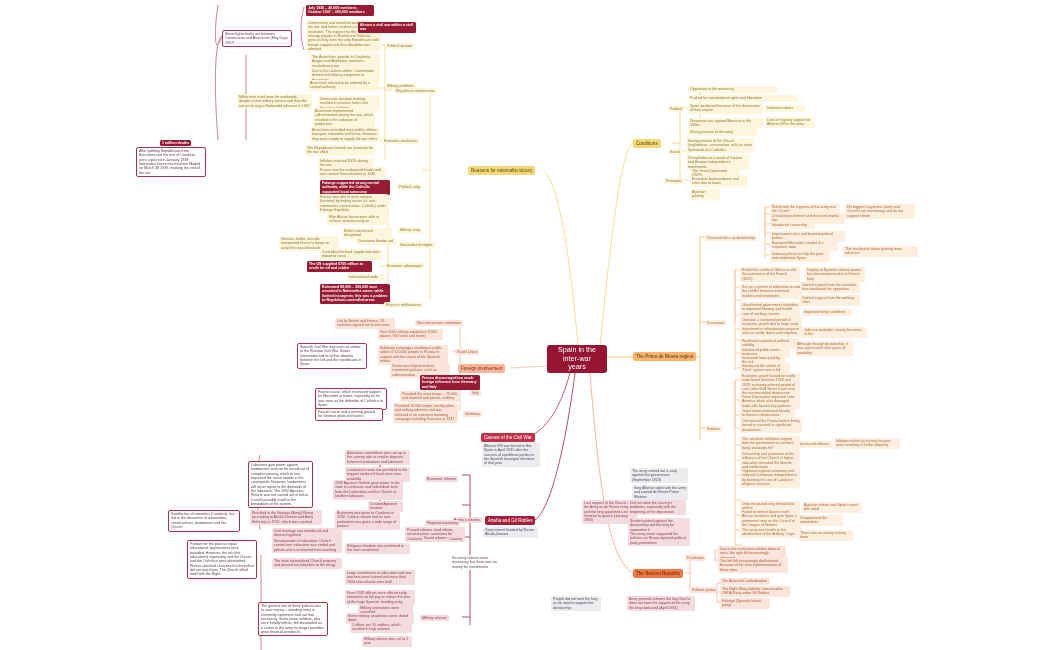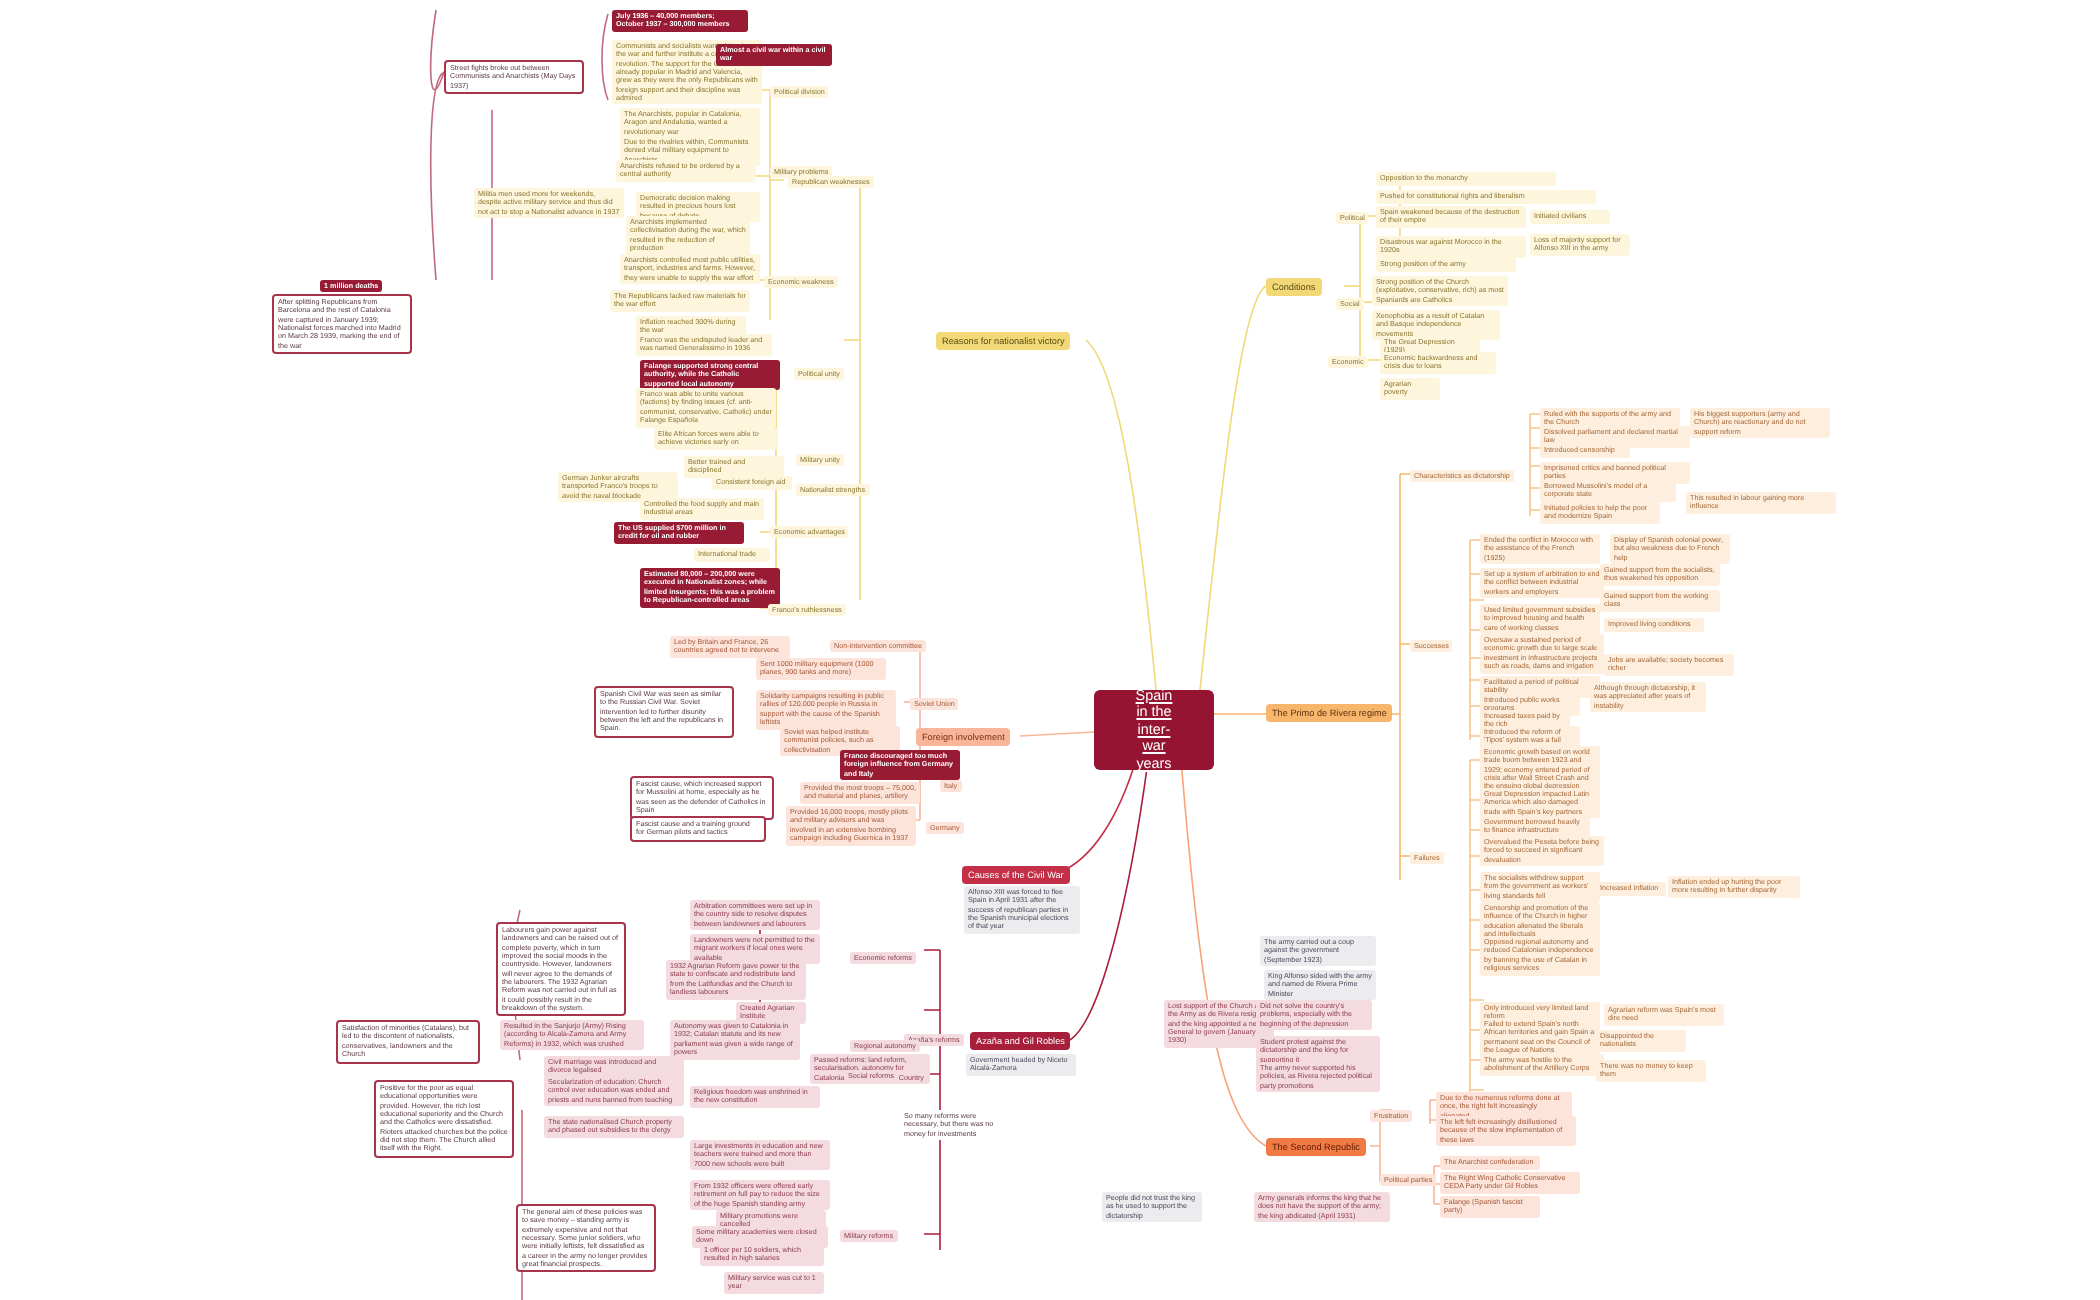--- a/index.html
+++ b/index.html
@@ -6,21 +6,21 @@
   body{width:1050px;height:650px;position:relative;overflow:hidden;font-family:"Liberation Sans",sans-serif;}
   #canvas{position:absolute;left:0;top:0;width:1050px;height:650px;}
   svg.lines{position:absolute;left:0;top:0;width:1050px;height:650px;pointer-events:none;}
   .n{position:absolute;font-size:3.6px;line-height:4.3px;color:#7a6a3a;padding:1.2px 2px;border-radius:1.5px;box-sizing:border-box;}
   .ny{background:#fdf6dc;color:#8a7430;}
   .no{background:#fdeedd;color:#a4683a;}
   .np{background:#f3dbe0;color:#8c3c4c;}
   .ng{background:#ecebee;color:#4a4a5a;}
   .nw{background:#ffffff;border:0.7px solid #a8344c;color:#5a3a40;border-radius:2px;}
   .nr{background:#981b34;color:#ffffff;font-weight:bold;}
-  .root{position:absolute;left:547px;top:345px;width:60px;height:28px;background:#951432;color:#fff;border-radius:3px;font-size:7.2px;line-height:8.5px;text-align:center;display:flex;align-items:center;justify-content:center;padding:20px;box-sizing:border-box;text-decoration:underline;}
+  .root{position:absolute;left:547px;top:345px;width:60px;height:28px;background:#951432;color:#fff;border-radius:3px;font-size:7.2px;line-height:8.5px;text-align:center;display:flex;align-items:center;justify-content:center;padding:8px;box-sizing:border-box;}
   .main{position:absolute;font-size:4.6px;line-height:5px;padding:2px 3px;border-radius:2px;text-align:center;white-space:nowrap;box-sizing:border-box;}
   .m-yel{background:#f2d877;color:#5a4a10;}
   .m-ora{background:#f7b66b;color:#5a3010;}
   .m-sal{background:#f9b59a;color:#7a3010;}
   .m-red{background:#c42f48;color:#fff;}
   .m-dred{background:#a81f3c;color:#fff;}
   .m-or2{background:#f27a45;color:#5a1a00;}
   .sub{position:absolute;font-size:3.6px;line-height:4.2px;padding:1px 2px;border-radius:1.5px;white-space:nowrap;box-sizing:border-box;}
 </style>
 </head>

